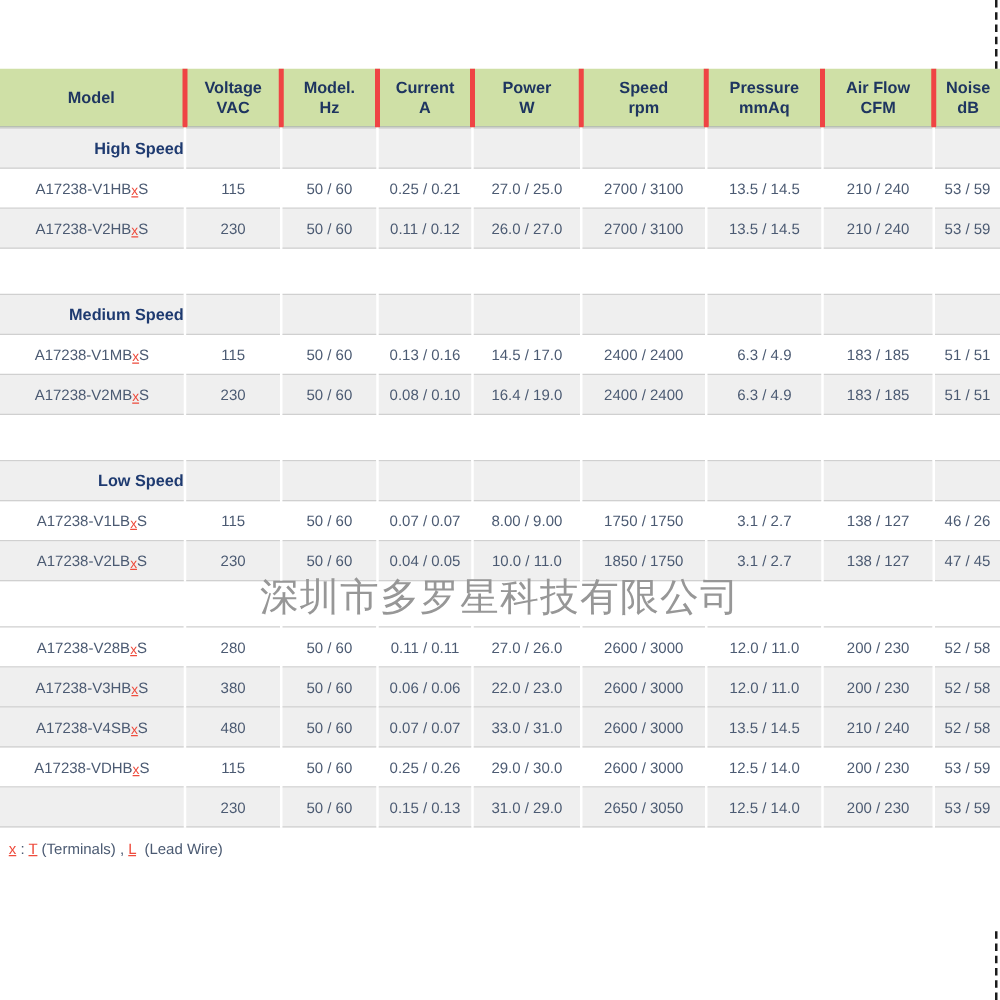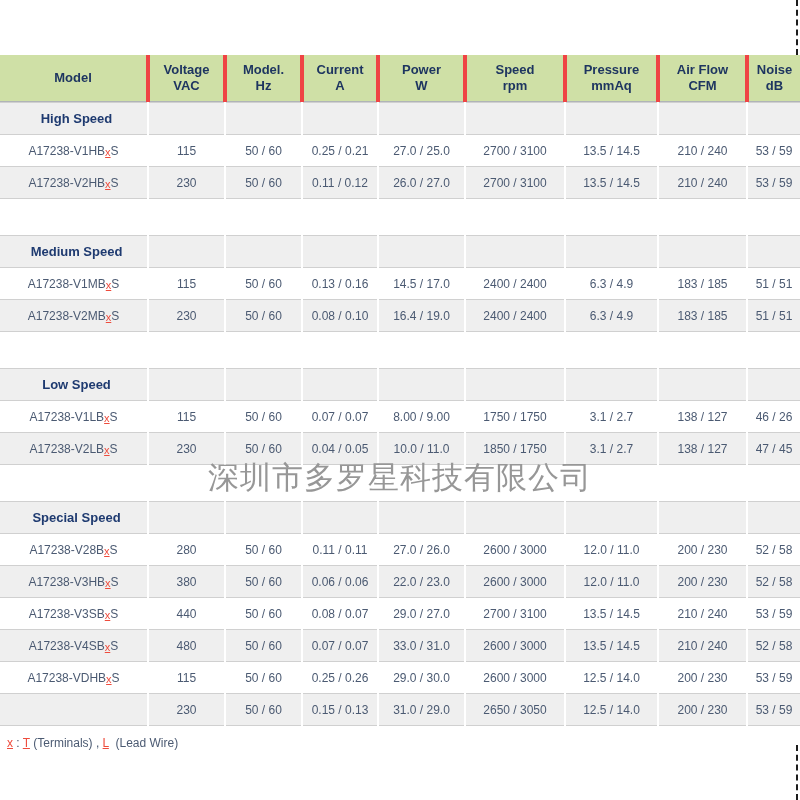--- a/index.html
+++ b/index.html
@@ -29,21 +29,21 @@
     height:31px;padding:0;text-align:center;vertical-align:middle;
     font-size:12px;color:var(--data-text);
     border-top:1px solid var(--border);border-bottom:1px solid var(--border);
     border-left:2px solid #ffffff;border-right:2px solid #ffffff;}
   table.spec td:first-child{border-left:none;}
   table.spec td:last-child{border-right:none;}
   table.spec{margin-top:36px;}
   table.spec.first,#header-table{margin-top:0;}
   tr.section-row td{background:var(--row-alt);}
   tr.section-row td.title{
-    text-align:center;padding-left:6px;font-weight:bold;
+    text-align:right;padding-left:6px;font-weight:bold;
     color:var(--section-text);font-size:13px;}
   tr.alt td{background:var(--row-alt);}
   .mx{color:var(--accent-red);text-decoration:underline;font-size:11px;position:relative;top:1px;}
   .footnote{margin:10px 0 0 7px;font-size:12px;color:var(--data-text);white-space:pre-wrap;}
   .footnote .red{color:var(--accent-red);text-decoration:underline;}
   .watermark{
     position:absolute;top:458px;left:0;width:800px;text-align:center;z-index:4;
     font-size:31px;line-height:40px;letter-spacing:1px;color:var(--watermark);}
   .dash{position:absolute;right:2px;width:0;border-right:2px dashed #1c1c1c;z-index:3;}
   .dash-top{top:0;height:55px;}
@@ -257,31 +257,20 @@
             <col style="width: 77px;">
             <col style="width: 77px;">
             <col style="width: 76px;">
             <col style="width: 87px;">
             <col style="width: 100px;">
             <col style="width: 93px;">
             <col style="width: 89px;">
             <col style="width: 53px;">
           </colgroup>
           <tbody>
-            <tr class="section-row">
-              <td class="title">Special Speed</td>
-              <td></td>
-              <td></td>
-              <td></td>
-              <td></td>
-              <td></td>
-              <td></td>
-              <td></td>
-              <td></td>
-            </tr>
             <tr>
               <td><span>A17238-V28B</span><span class="mx">x</span><span>S</span></td>
               <td>280</td>
               <td>50 / 60</td>
               <td>0.11 / 0.11</td>
               <td>27.0 / 26.0</td>
               <td>2600 / 3000</td>
               <td>12.0 / 11.0</td>
               <td>200 / 230</td>
               <td>52 / 58</td>
@@ -289,31 +278,20 @@
             <tr class="alt">
               <td><span>A17238-V3HB</span><span class="mx">x</span><span>S</span></td>
               <td>380</td>
               <td>50 / 60</td>
               <td>0.06 / 0.06</td>
               <td>22.0 / 23.0</td>
               <td>2600 / 3000</td>
               <td>12.0 / 11.0</td>
               <td>200 / 230</td>
               <td>52 / 58</td>
-            </tr>
-            <tr>
-              <td><span>A17238-V3SB</span><span class="mx">x</span><span>S</span></td>
-              <td>440</td>
-              <td>50 / 60</td>
-              <td>0.08 / 0.07</td>
-              <td>29.0 / 27.0</td>
-              <td>2700 / 3100</td>
-              <td>13.5 / 14.5</td>
-              <td>210 / 240</td>
-              <td>53 / 59</td>
             </tr>
             <tr class="alt">
               <td><span>A17238-V4SB</span><span class="mx">x</span><span>S</span></td>
               <td>480</td>
               <td>50 / 60</td>
               <td>0.07 / 0.07</td>
               <td>33.0 / 31.0</td>
               <td>2600 / 3000</td>
               <td>13.5 / 14.5</td>
               <td>210 / 240</td>

